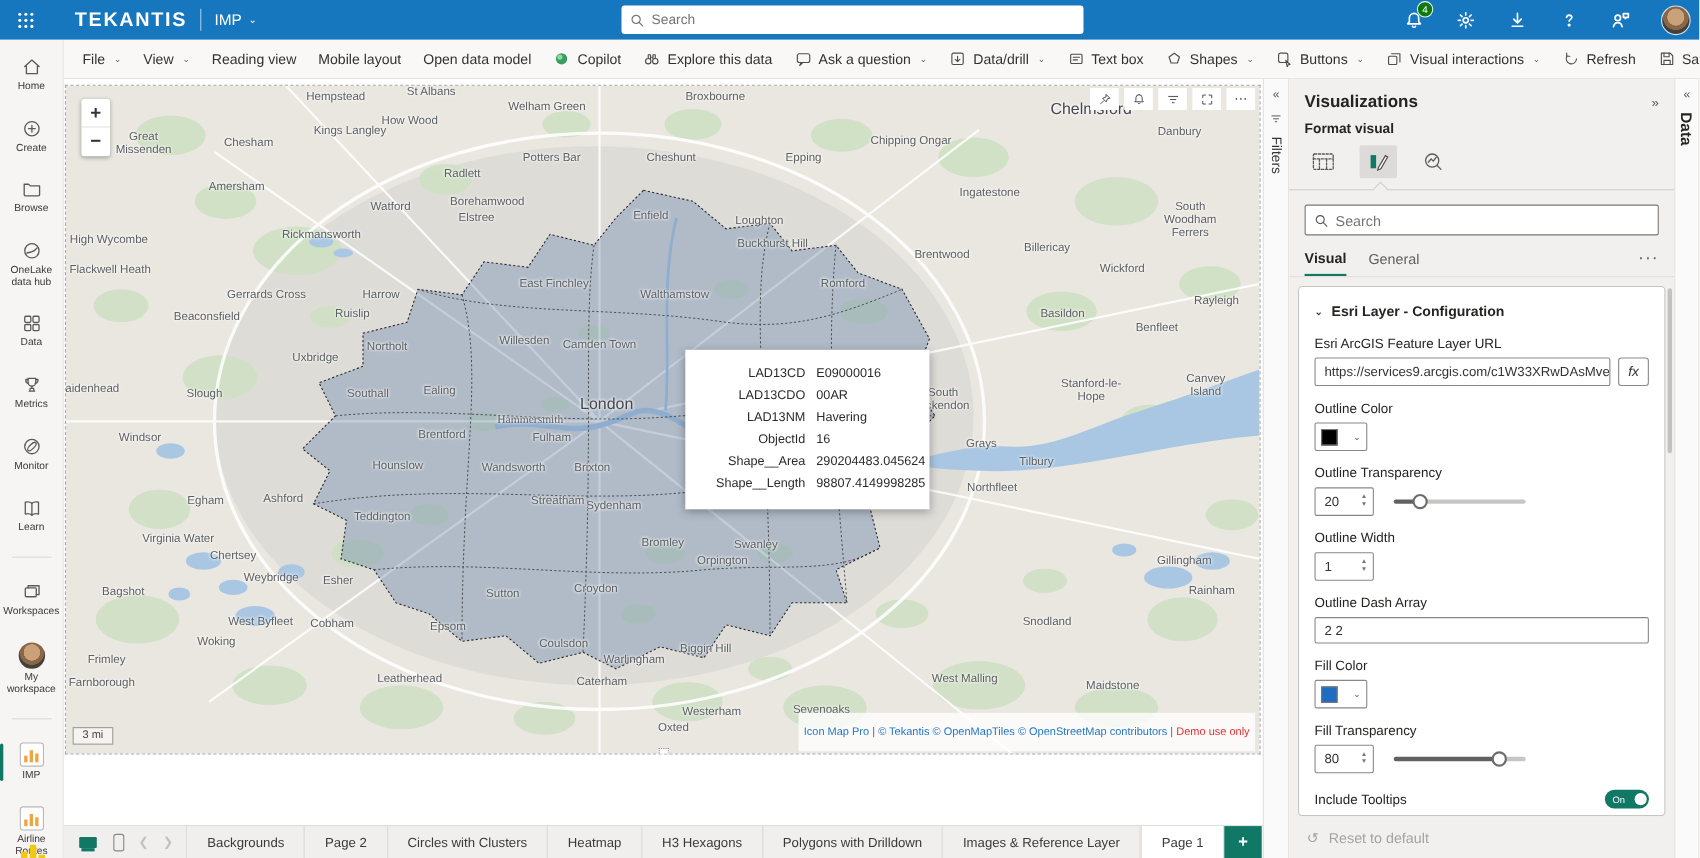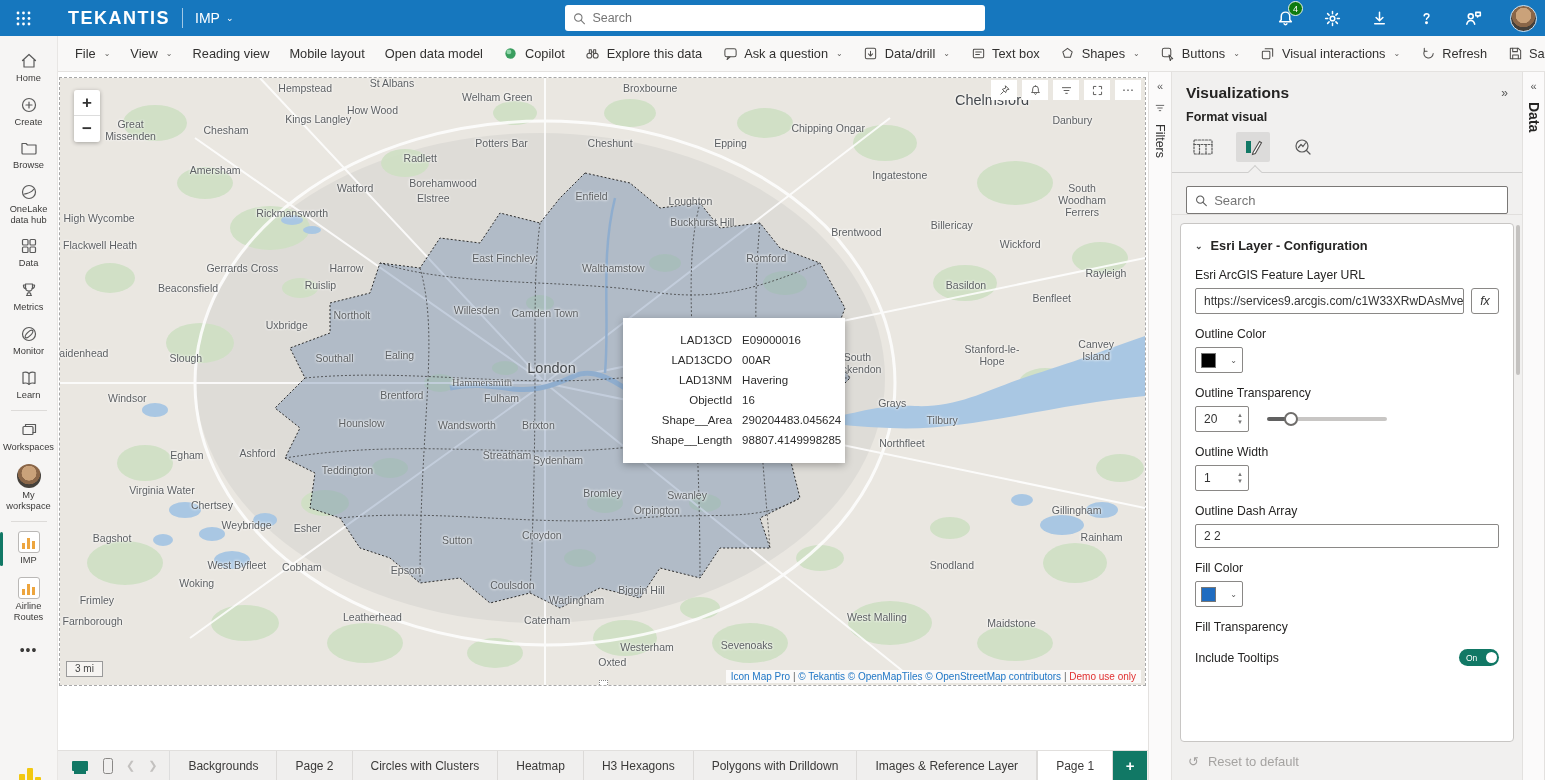--- a/index.html
+++ b/index.html
@@ -21,21 +21,21 @@
   .avatar { width:27px; height:27px; border-radius:50%; background:radial-gradient(circle at 50% 38%, #caa27a 0 38%, #8a6648 40% 58%, #45403a 60%); border:1.5px solid #cfe3f2; cursor:pointer; }
 
   
   .ribbon { position:absolute; left:58px; top:36px; width:1487px; height:36px; background:#f9f8f7; border-bottom:1px solid #e4e2e0; display:flex; align-items:center; padding-left:8px; gap:2px; overflow:hidden; white-space:nowrap; }
   .ritem { display:flex; align-items:center; gap:6px; height:28px; padding:0 9px; border-radius:2px; font-size:12.8px; color:#323130; cursor:pointer; flex:0 0 auto; }
   .ritem .chev { font-size:8px; color:#605e5c; margin-left:2px; }
   .ric { width:16px; height:16px; display:flex; align-items:center; justify-content:center; }
   .ric svg { width:15px; height:15px; }
 
   
-  .leftnav { position:absolute; left:0; top:36px; width:58px; height:744px; background:#f6f5f4; border-right:1px solid #e8e6e4; display:flex; flex-direction:column; align-items:center; padding-top:10px; z-index:40; }
+  .leftnav { position:absolute; left:0; top:36px; width:58px; height:744px; background:#f6f5f4; border-right:1px solid #e8e6e4; display:flex; flex-direction:column; align-items:center; padding-top:10px; z-index:40;gap:12px; }
   .nav-item { position:relative; width:58px; padding:5px 1px 6px; display:flex; flex-direction:column; align-items:center; gap:2px; color:#3b3a39; font-size:9.3px; text-align:center; line-height:1.15; cursor:pointer; }
   .nav-item svg { width:20px; height:20px; }
   .nav-item.active::before { content:""; position:absolute; left:0; top:6px; bottom:6px; width:3px; background:#117865; border-radius:2px; }
   .nav-div { width:36px; border-top:1px solid #dddbd9; margin:4px 0; }
   .rep-ic { width:22px; height:22px; border:1px solid #bab8b6; border-radius:3px; background:#fff; display:flex; align-items:flex-end; justify-content:center; gap:2px; padding:3px; }
   .rep-ic i { display:block; width:3px; background:#eda53e; }
   .nav-avatar { width:24px; height:24px; border-radius:50%; background:radial-gradient(circle at 50% 38%, #caa27a 0 38%, #8a6648 40% 58%, #45403a 60%); }
   .nav-dots { font-size:14px; color:#3b3a39; letter-spacing:1px; margin-top:14px; cursor:pointer; }
   .pbi-logo { position:absolute; bottom:-4px; left:19px; display:flex; align-items:flex-end; gap:2px; }
   .pbi-logo i { display:block; width:6px; background:#f2c811; border-radius:1px 1px 0 0; }
@@ -47,21 +47,21 @@
   .map-svg { position:absolute; inset:0; width:100%; height:100%; }
   .mlabel { position:absolute; transform:translate(-50%,-50%); font-size:10.5px; color:#5d6063; text-align:center; max-width:76px; line-height:1.15; text-shadow:0 0 3px #fff,0 0 3px #fff; pointer-events:none; }
   .mlabel.lg { font-size:14.5px; color:#44484c; max-width:120px; }
   .zoomctl { position:absolute; left:14px; top:12px; width:26px; box-shadow:0 1px 4px rgba(0,0,0,.3); border-radius:3px; overflow:hidden; z-index:5; }
   .zbtn { width:26px; height:26px; background:#fff; border:none; font-size:17px; font-weight:bold; color:#333; cursor:pointer; display:flex; align-items:center; justify-content:center; }
   .zbtn:first-child { border-bottom:1px solid #ddd; }
   .vtoolbar { position:absolute; right:4px; top:2px; display:flex; gap:5px; z-index:6; }
   .vt-btn { width:26px; height:20px; background:#fff; display:flex; align-items:center; justify-content:center; color:#555; cursor:pointer; font-size:12px; }
   .vt-btn svg { width:13px; height:13px; }
   .scalebox { position:absolute; left:6px; bottom:8px; padding:1px 8px 2px; font-size:10px; color:#444; background:rgba(255,255,255,.55); border:1px solid #9a9a9a; z-index:5; }
-  .attrib { position:absolute; right:4px; bottom:2px; font-size:10px; background:rgba(255,255,255,.78); padding:1px 5px; color:#666; z-index:5; white-space:nowrap; }
+  .attrib { position:absolute; right:4px; bottom:2px; font-size:10px; background:rgba(255,255,255,.78); padding:12px 5px; color:#666; z-index:5; white-space:nowrap; }
   .attrib .lnk { color:#2077c6; }
   .attrib .warn { color:#e03030; }
 
   
   .map-tooltip { position:absolute; left:51.9%; top:39.5%; width:222px; background:#fff; box-shadow:0 2px 8px rgba(0,0,0,.3); padding:12px 14px; z-index:10; }
   .map-tooltip::after { content:""; position:absolute; right:-10px; top:6px; border:10px solid transparent; border-left-color:#fff; border-top-width:6px; border-bottom-width:6px; }
   .trow { display:grid; grid-template-columns:95px 1fr; gap:10px; font-size:11.5px; color:#2b2b2b; line-height:1.75; }
   .tkey { text-align:right; }
 
   
@@ -708,20 +708,25 @@
     <div class="vz-icondiv">
         <i></i>
       </div>
     <div class="vz-search">
       <svg class="icn" width="13" height="13" viewBox="0 0 14 14">
           <circle cx="6" cy="6" r="4.2"></circle>
           <path d="M9.2 9.2L13 13"></path>
         </svg>
       <input placeholder="Search" style="">
     </div>
+    <div class="vz-tabs">
+      <span class="vz-tab on">Visual</span>
+      <span class="vz-tab">General</span>
+      <span class="vz-more">···</span>
+    </div>
     <div class="vz-tabdiv"></div>
     <div class="vz-body">
       <div class="vz-card">
         <div class="sec-head">
           <span class="c">⌄</span>
           <span>Esri Layer - Configuration</span>
         </div>
 
         <div class="fld-label">Esri ArcGIS Feature Layer URL</div>
         <div class="url-row">
@@ -758,20 +763,30 @@
         <div class="fld-label">Outline Dash Array</div>
         <div class="txt-input" style="height:24px;">2 2</div>
 
         <div class="fld-label">Fill Color</div>
         <div class="color-dd">
           <span class="swatch" style="background: rgb(31, 108, 192);"></span>
           <span class="c">⌄</span>
         </div>
 
         <div class="fld-label">Fill Transparency</div>
+        <div class="spin-row">
+          <div class="spin">
+              <span class="v">80</span>
+              <span class="arrs">▲<br>▼</span>
+            </div>
+          <div class="slider">
+              <span class="track" style="background: linear-gradient(to right, rgb(97, 97, 97) 80%, rgb(200, 198, 196) 80%);"></span>
+              <span class="thumb" style="left: calc(80% - 7px);"></span>
+            </div>
+        </div>
 
         <div class="tog-row">
           <span class="lab">Include Tooltips</span>
           <span class="tog on">
               <span>On</span>
             </span>
         </div>
 
       </div>
       <div class="vz-scroll"></div>

